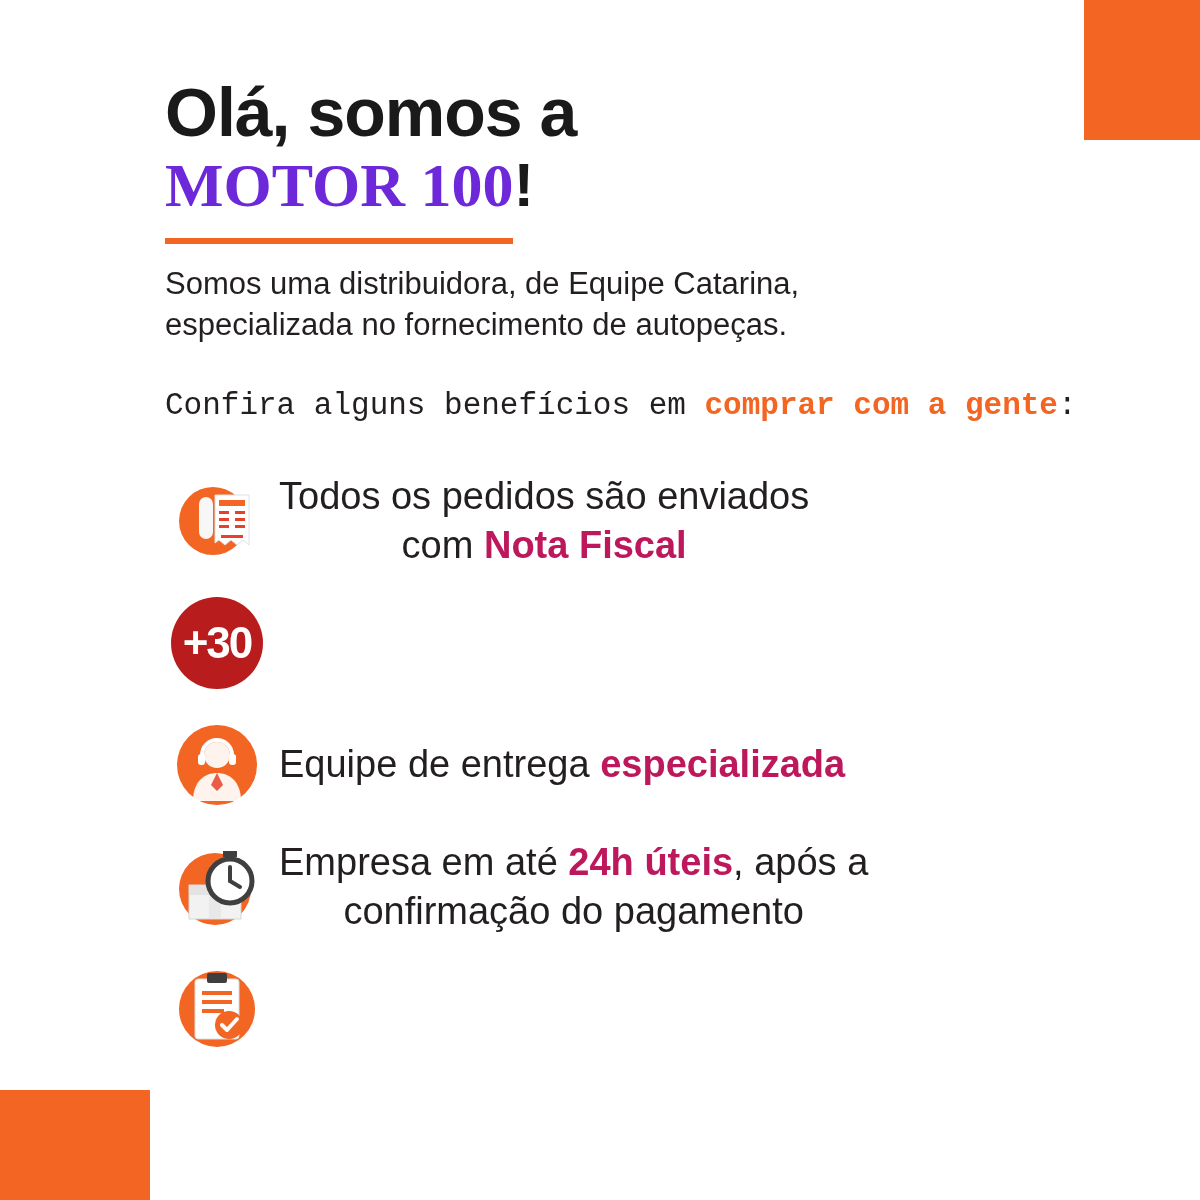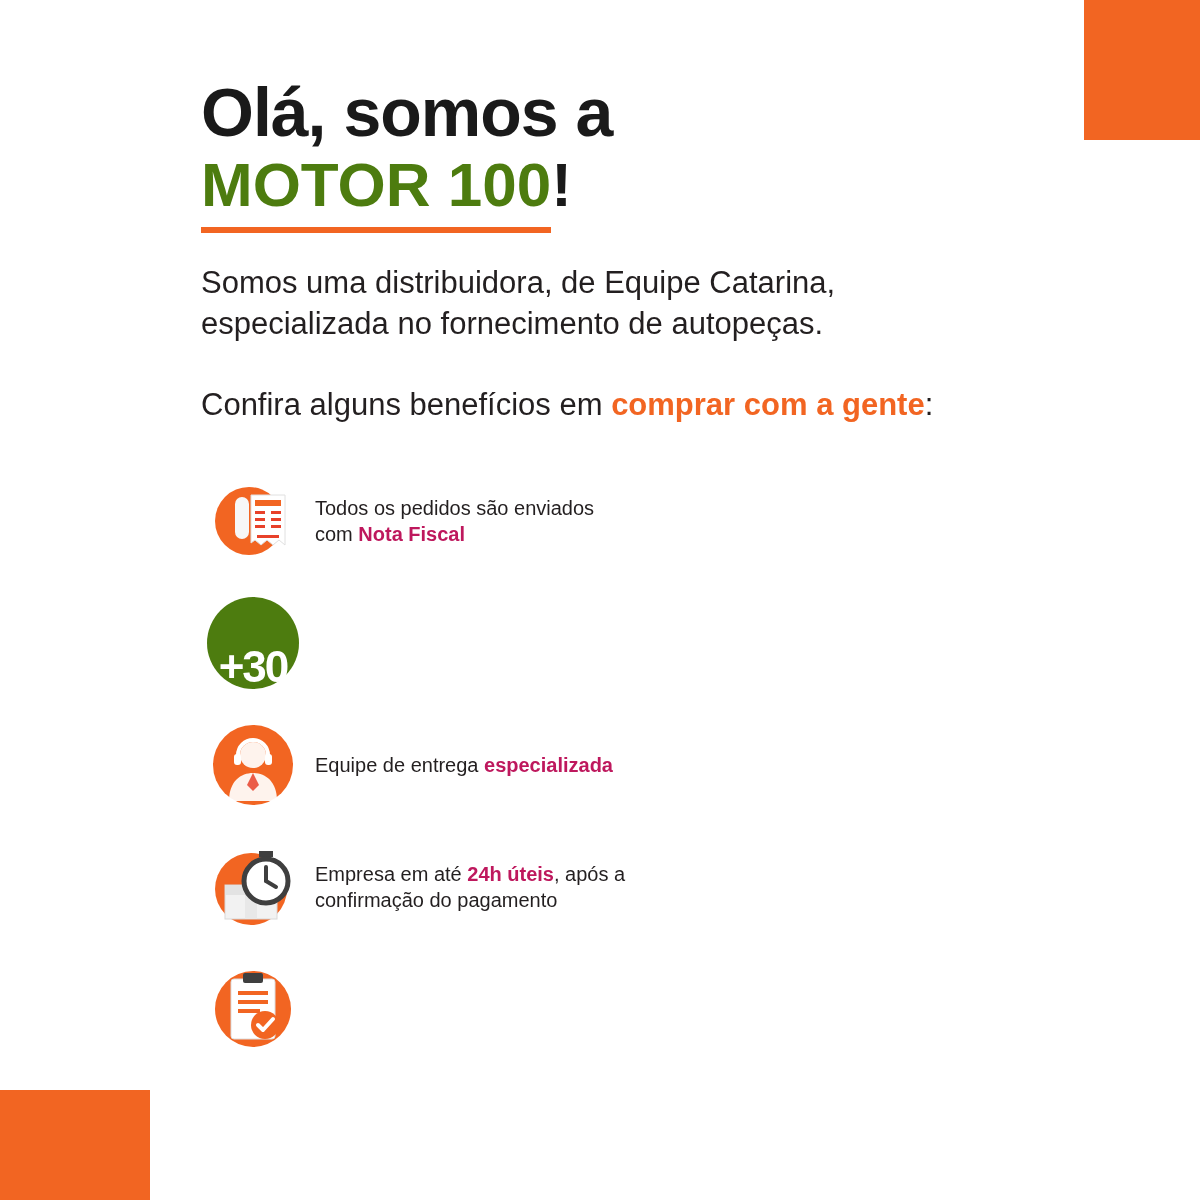--- a/index.html
+++ b/index.html
@@ -39,60 +39,61 @@
     left: 0; top: 0;
     width: 1200px;
     height: 1200px;
   }
 
   .content {
     position: absolute;
     left: 165px;
     top: 78px;
     width: 940px;
-    margin-left: 36px;
   }
 
   .headline-1 {
     font-size: 68px;
     font-weight: bold;
     letter-spacing: -1px;
     line-height: 1.0;
     color: #1a1a1a;
     margin: 0 0 6px 0;
   }
   .headline-2 {
     font-size: 62px;
     font-weight: bold;
     letter-spacing: 0px;
     line-height: 1.05;
     margin: 0;
     color: #1a1a1a;
   }
   .headline-2 .brand {
-    color: #4d7c0f;
+    color: #6d28d9;
     border-bottom: 6px solid #f26522;
-    padding-bottom: 8px;
+    padding-bottom: 19px;
+    font-family: Liberation Serif, serif;
   }
   .headline-2 .bang {
     color: #1a1a1a;
   }
 
   .intro {
     margin-top: 46px;
     font-size: 31px;
     line-height: 1.32;
     color: #231f20;
     max-width: 880px;
   }
 
   .benefits-lead {
     margin-top: 42px;
     font-size: 31px;
     color: #231f20;
+    font-family: Liberation Mono, monospace;
   }
   .benefits-lead .accent {
     color: #f26522;
     font-weight: bold;
   }
 
   .benefits {
     margin-top: 44px;
     display: flex;
     flex-direction: column;
@@ -107,38 +108,39 @@
   .benefit .icon-wrap {
     width: 104px;
     min-width: 104px;
     height: 104px;
     display: flex;
     align-items: center;
     justify-content: center;
     margin-right: 10px;
   }
   .benefit .text {
-    font-size: 20px;
+    font-size: 38px;
     line-height: 1.3;
     color: #231f20;
+    text-align: center;
   }
   .benefit .text .accent {
     color: #be185d;
     font-weight: bold;
   }
 
   
   .circle {
     width: 86px;
     height: 86px;
     border-radius: 50%;
-    background: #4d7c0f;
+    background: #b91c1c;
     position: relative;
     display: flex;
-    align-items: flex-end;
+    align-items: center;
     justify-content: center;
   }
   .circle.big {
     width: 92px;
     height: 92px;
   }
   .years-text {
     color: #ffffff;
     font-size: 44px;
     font-weight: bold;

